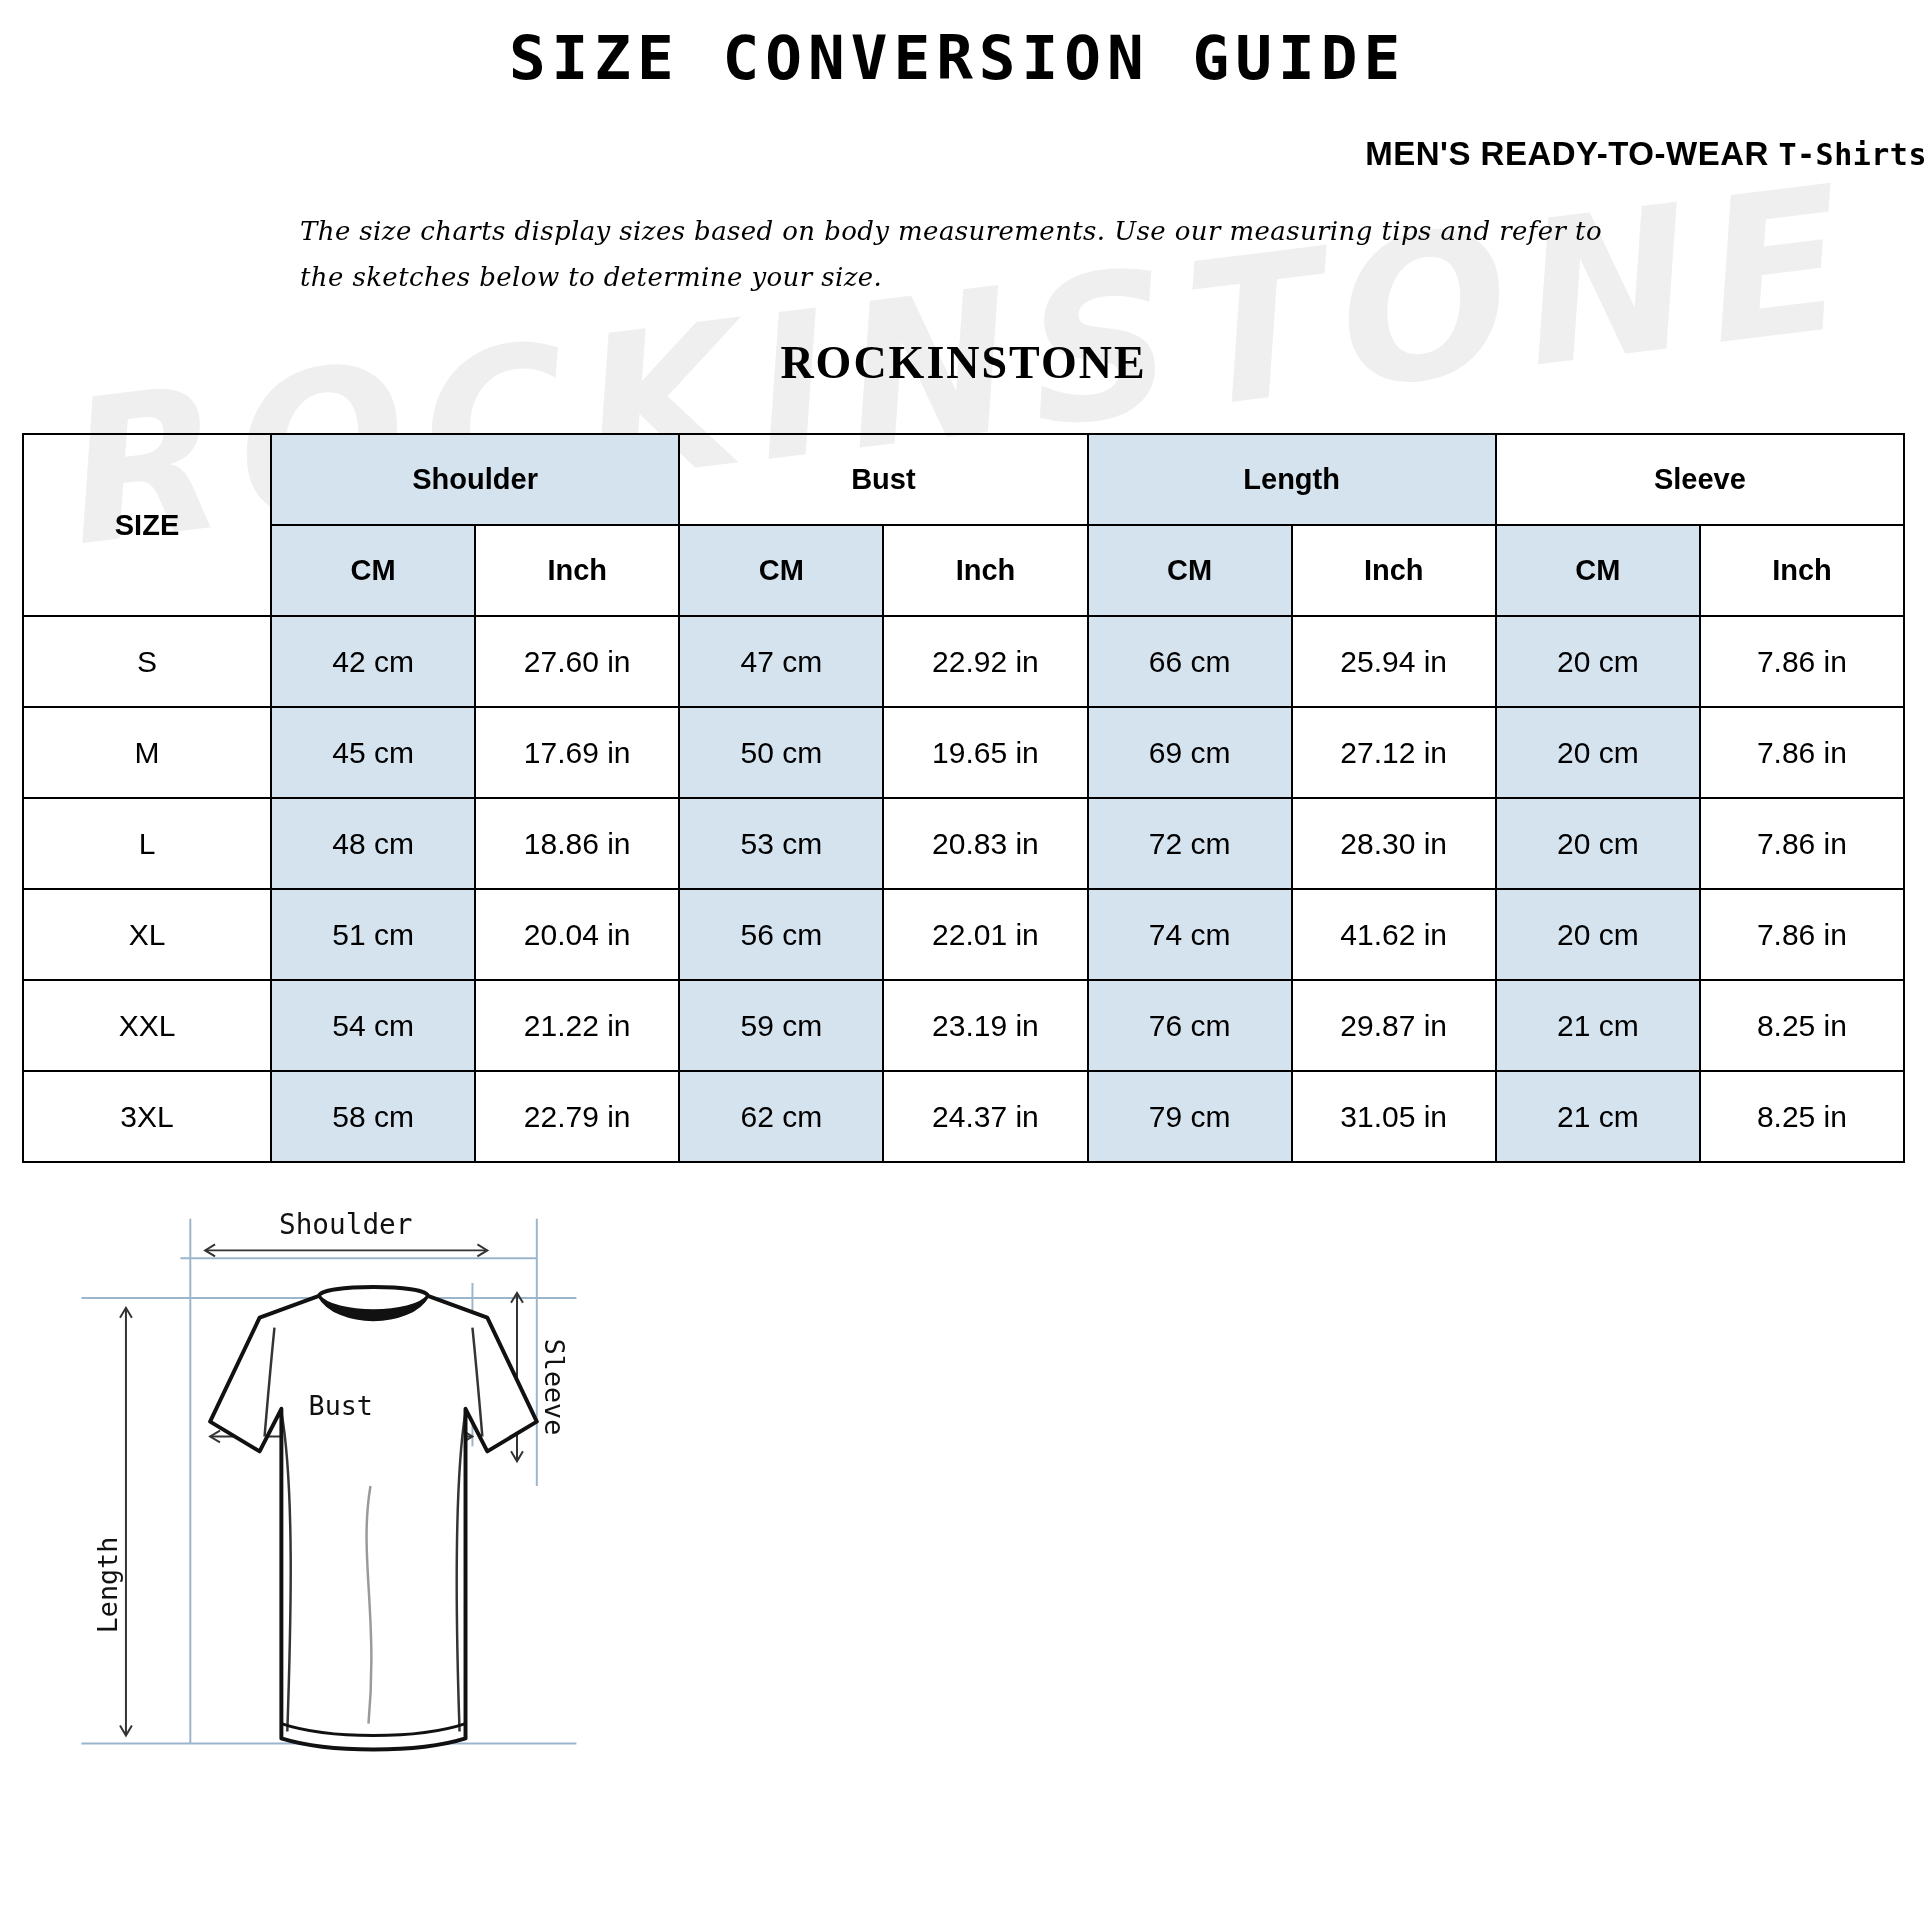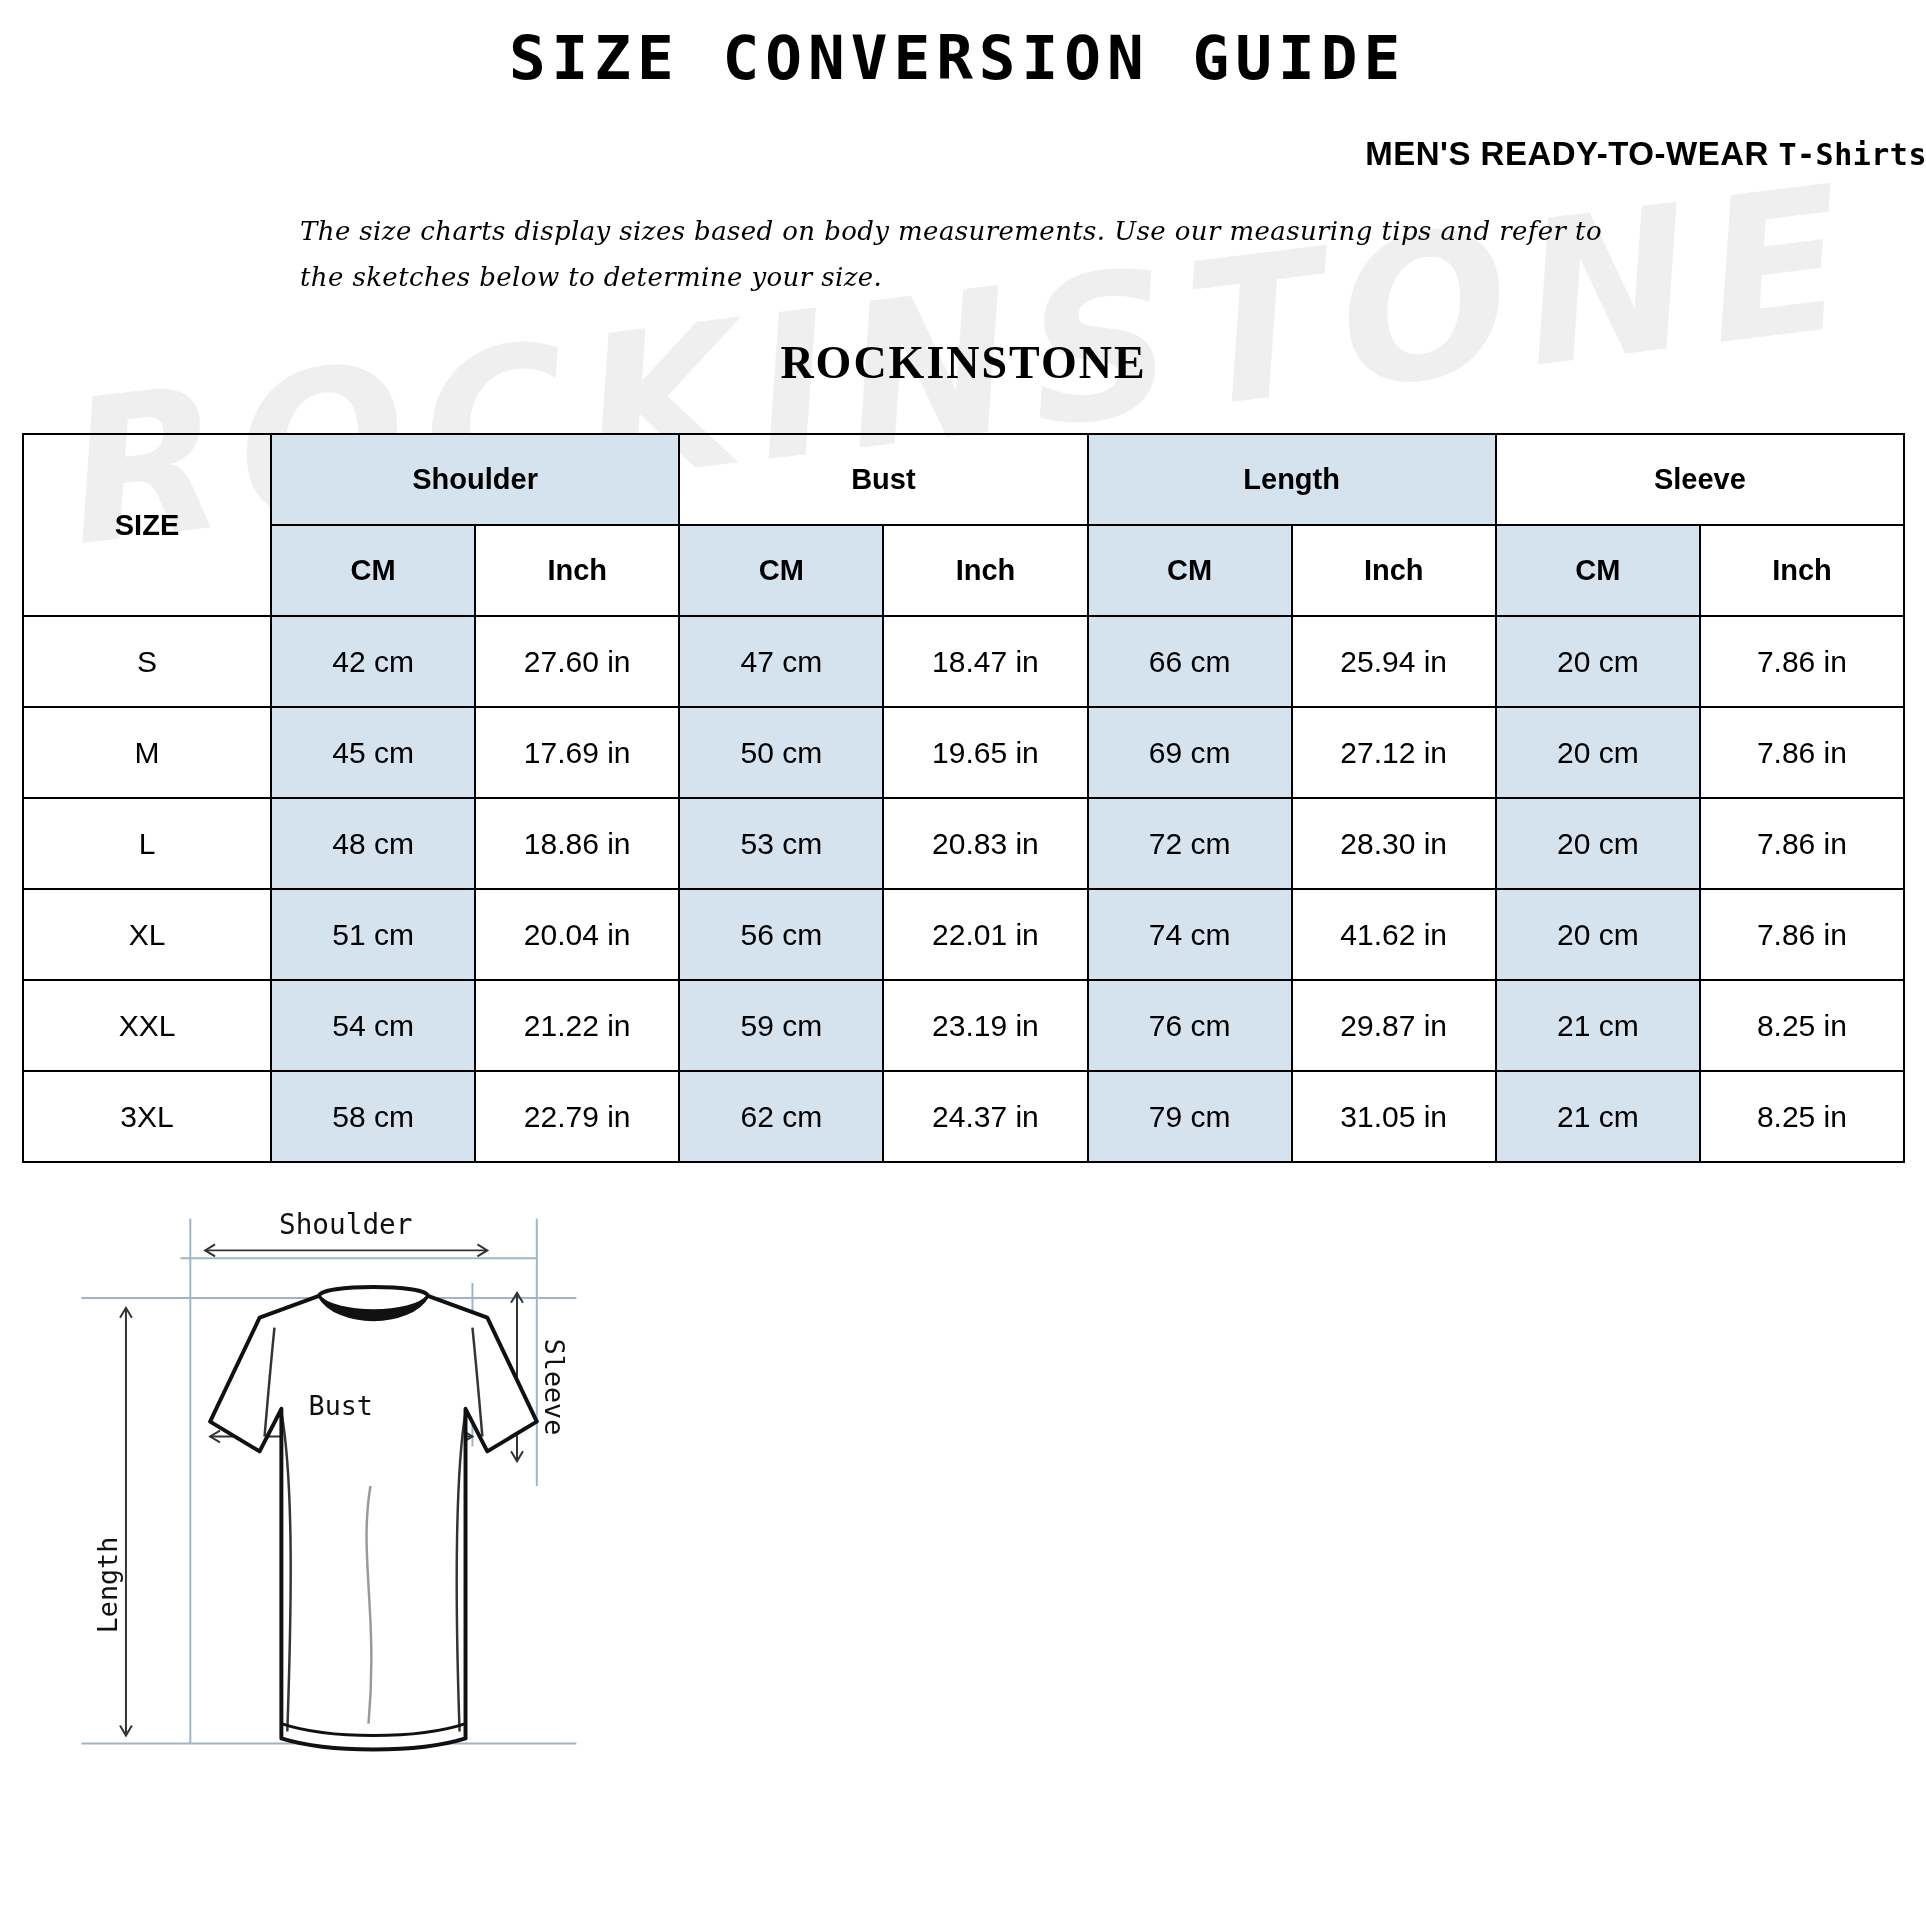--- a/index.html
+++ b/index.html
@@ -171,21 +171,21 @@
           <th>Inch</th>
           <th class="hl">CM</th>
           <th>Inch</th>
         </tr>
 
         <tr>
           <td class="size-label">S</td>
           <td class="val hl">42 cm</td>
           <td class="val">27.60 in</td>
           <td class="val hl">47 cm</td>
-          <td class="val">18.47 in</td>
+          <td class="val">22.92 in</td>
           <td class="val hl">66 cm</td>
           <td class="val">25.94 in</td>
           <td class="val hl">20 cm</td>
           <td class="val">7.86 in</td>
         </tr>
 
         <tr>
           <td class="size-label">M</td>
           <td class="val hl">45 cm</td>
           <td class="val">17.69 in</td>

